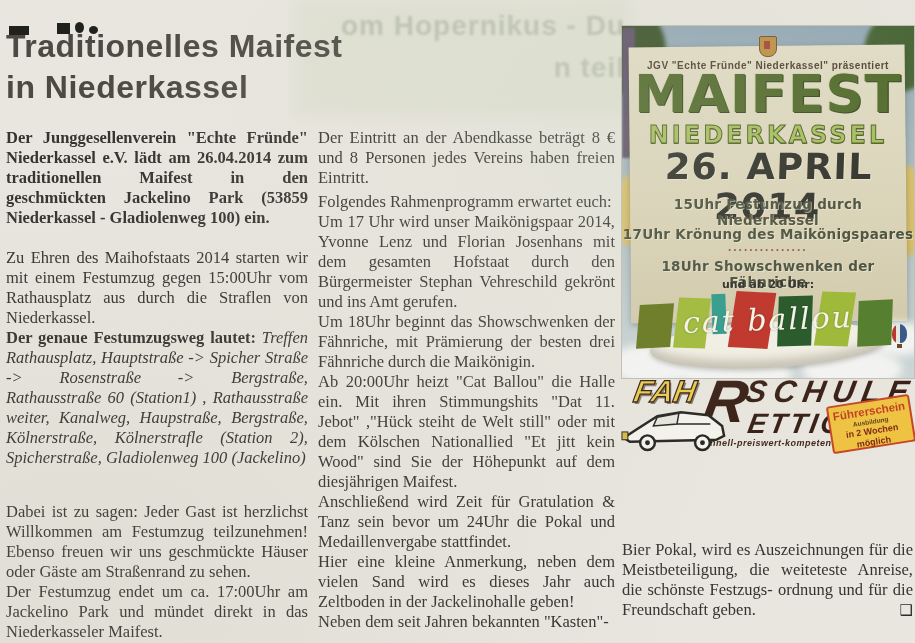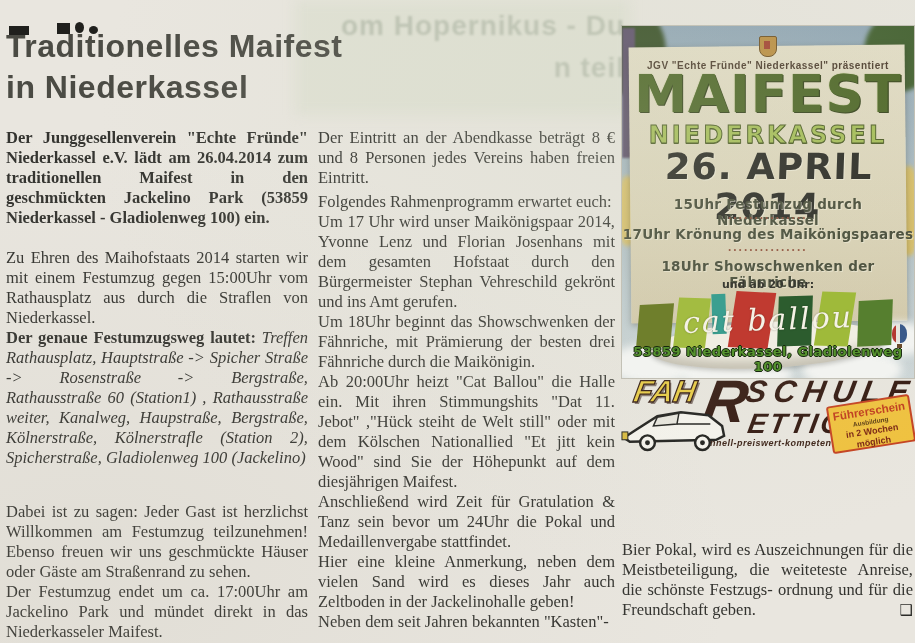--- a/index.html
+++ b/index.html
@@ -251,21 +251,20 @@
       <div class="tile" style="left:2px;   top:12px; width:34px; height:44px; background:#6f7f2c; transform:skewX(-8deg) rotate(-3deg);"></div>
       <div class="tile" style="left:40px;  top:6px;  width:32px; height:50px; background:#a3bc41; transform:skewX(-5deg) rotate(2deg);"></div>
       <div class="tile" style="left:76px;  top:2px;  width:14px; height:40px; background:#3b9f90; transform:rotate(-2deg);"></div>
       <div class="tile" style="left:96px;  top:0px;  width:40px; height:56px; background:#c03a30; transform:skewX(-6deg) rotate(3deg);"></div>
       <div class="tile" style="left:142px; top:4px;  width:34px; height:50px; background:#2c5c2e; transform:skewX(-4deg) rotate(-2deg);"></div>
       <div class="tile" style="left:182px; top:0px;  width:34px; height:54px; background:#9fba3a; transform:skewX(-7deg) rotate(2deg);"></div>
       <div class="tile" style="left:222px; top:8px;  width:34px; height:46px; background:#567f2f; transform:skewX(-5deg) rotate(-3deg);"></div>
       <div class="band-text">cat ballou</div>
     </div>
 
-    <div class="poster-address">53859 Niederkassel, Gladiolenweg 100</div>
   </div>
 
   <div id="ad">
     <div class="ad-fah">FAH</div>
     <div class="ad-bigr">R</div>
     <div class="ad-schule">SCHULE</div>
     <div class="ad-ettig">ETTIG</div>
     <div class="ad-tagline">.schnell-preiswert-kompetent</div>
 
     <svg class="ad-car" viewBox="0 0 110 52">

